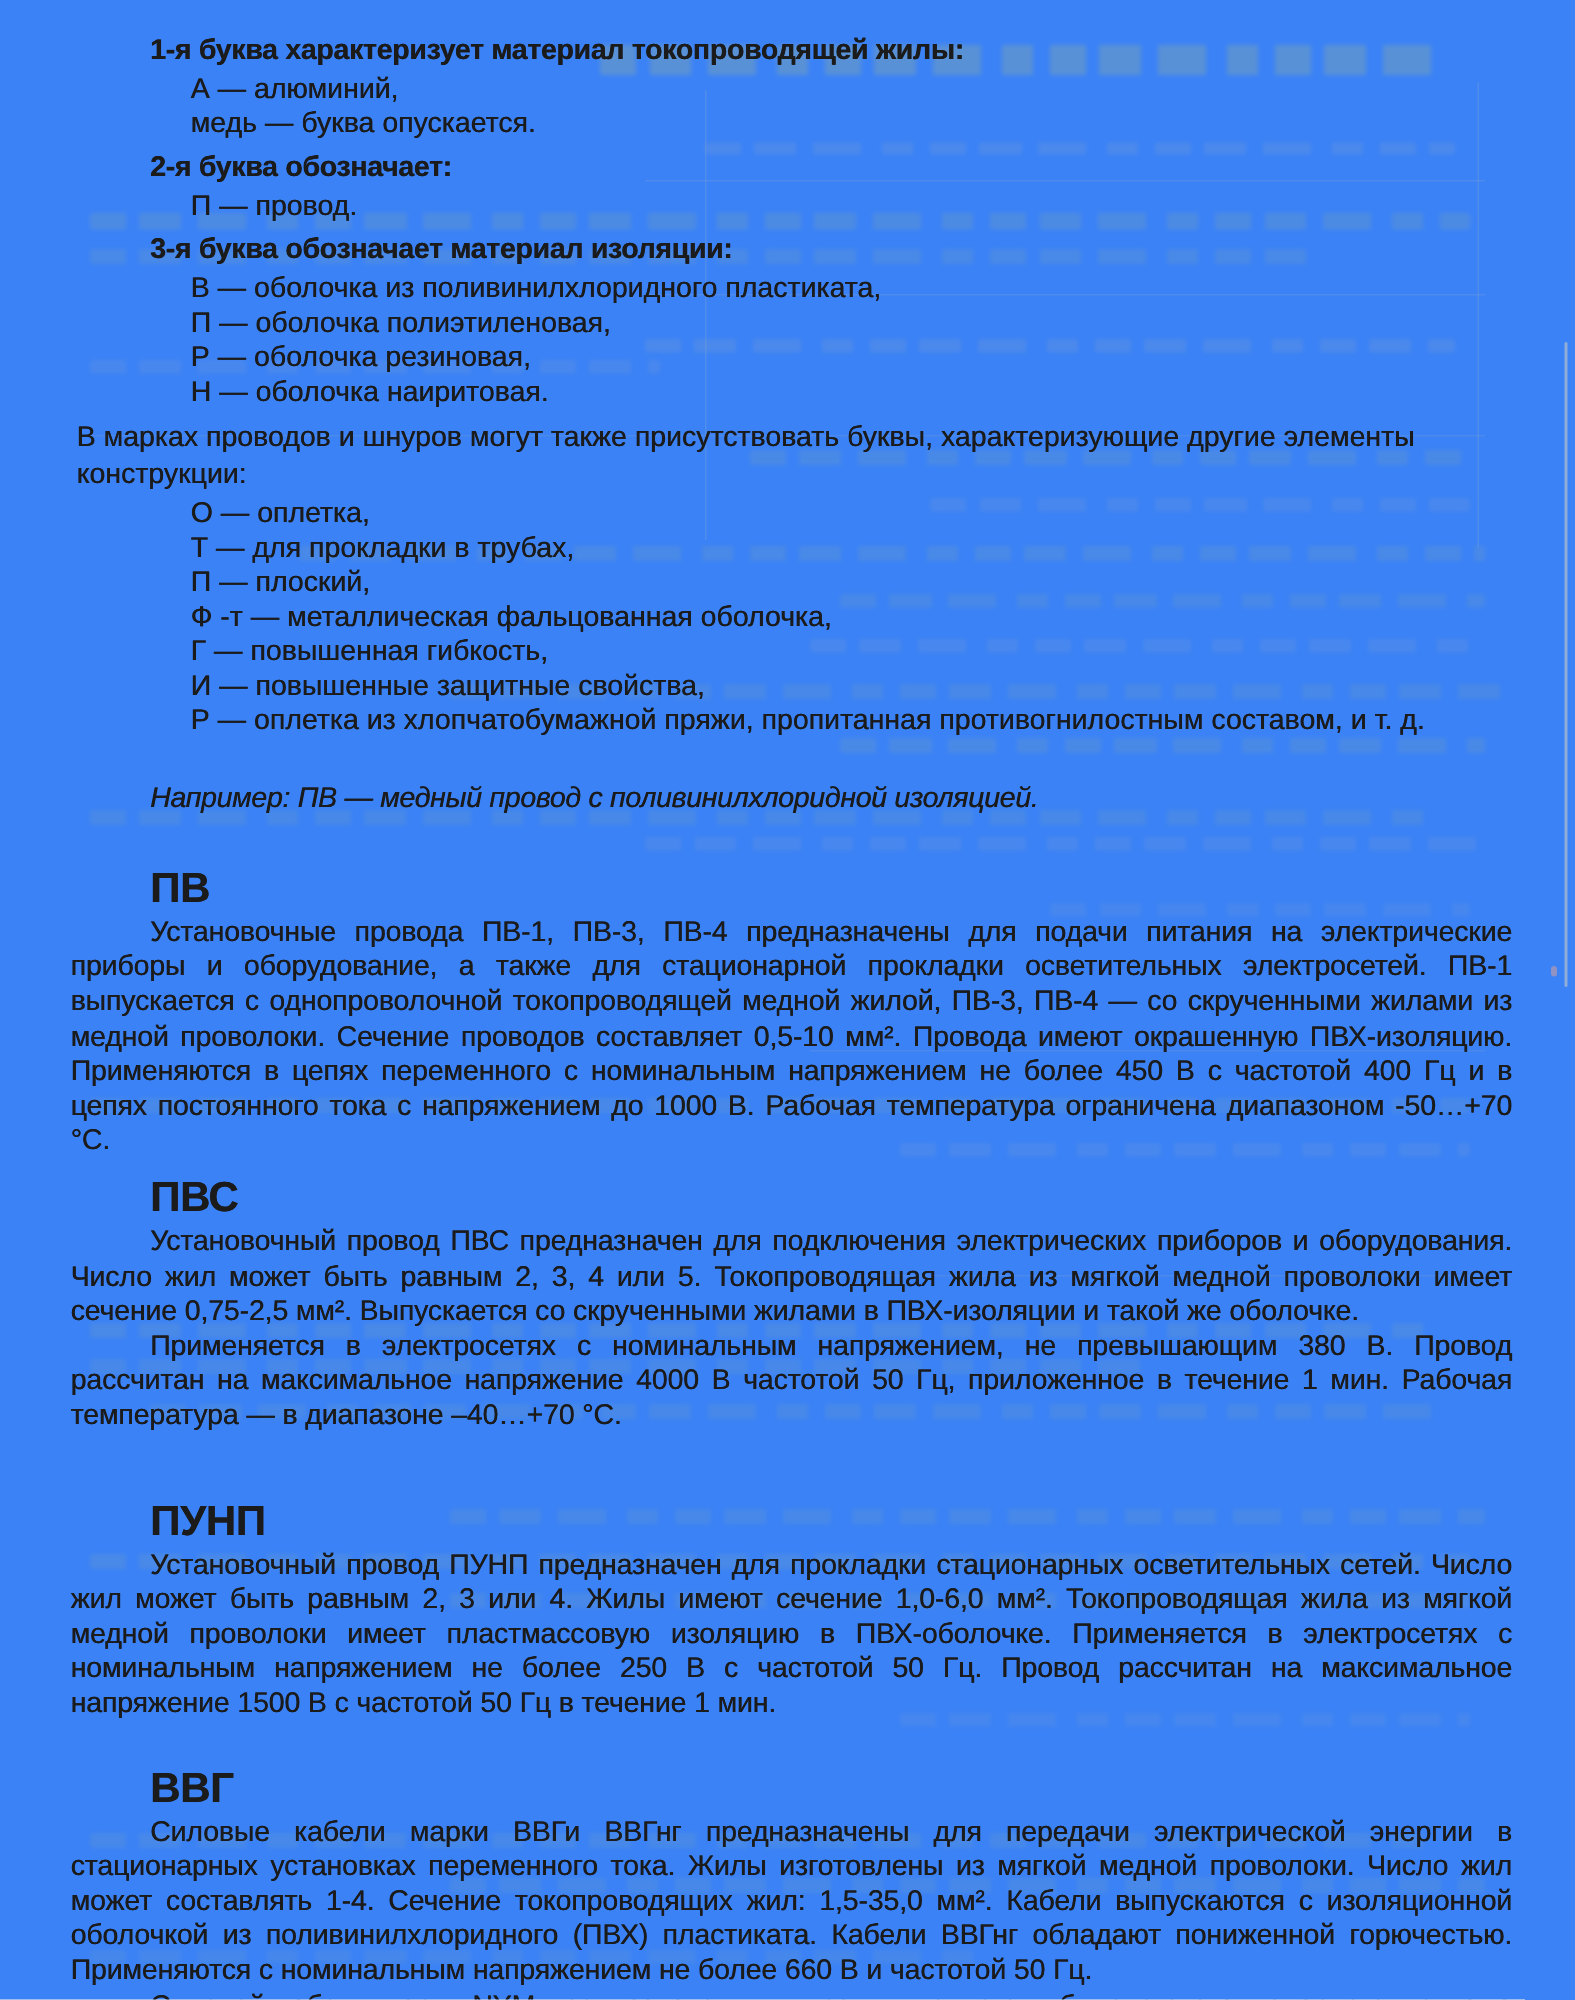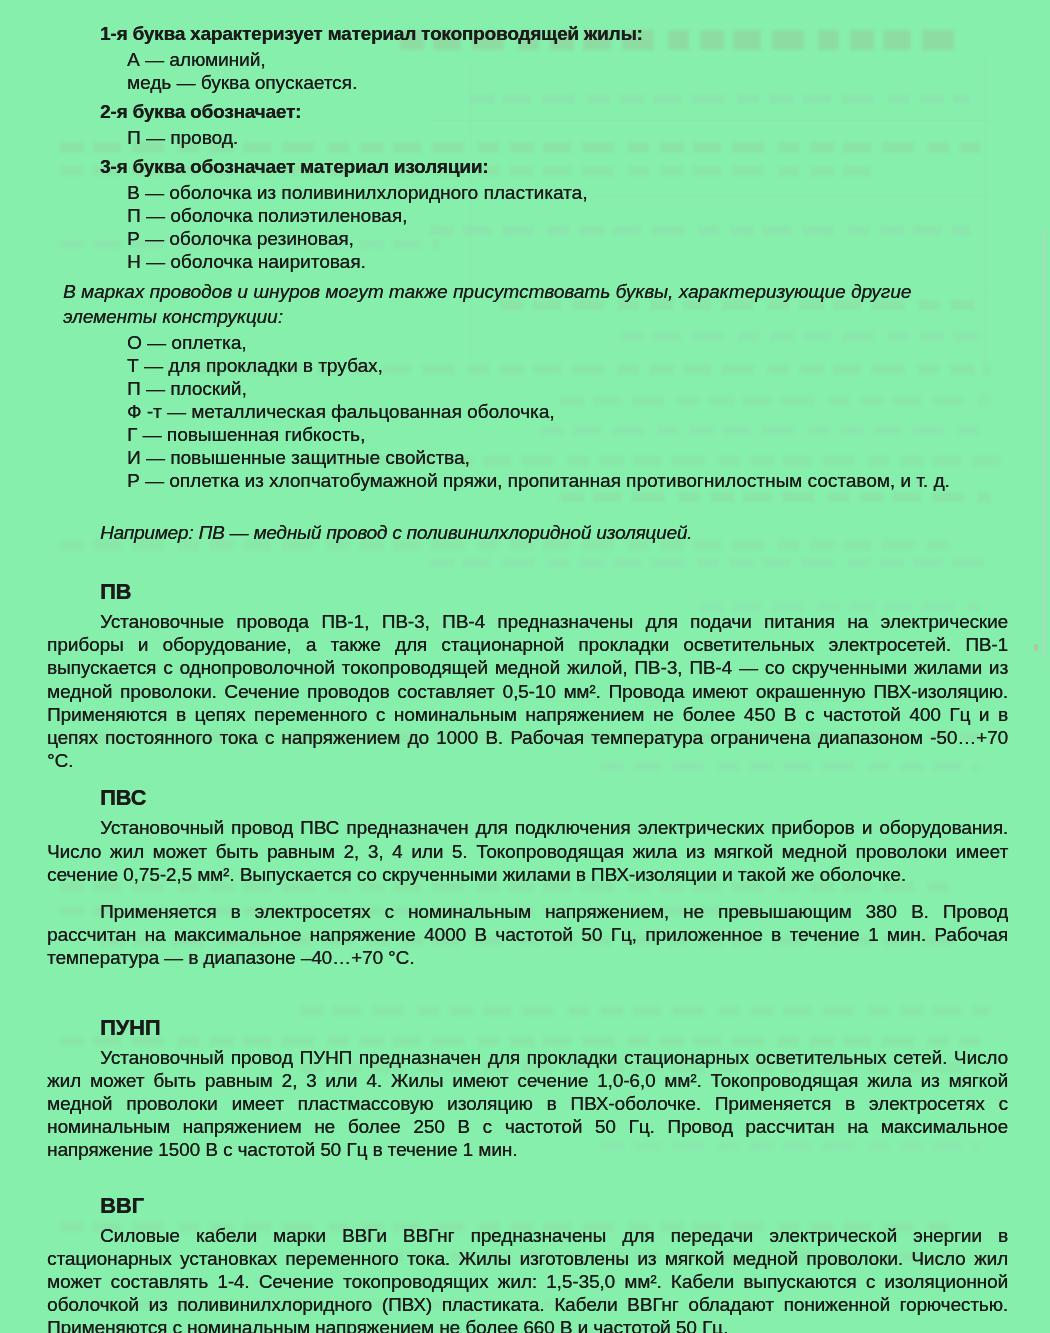--- a/index.html
+++ b/index.html
@@ -1,21 +1,21 @@
 <!DOCTYPE html>
 <html lang="ru"><head>
 <meta charset="utf-8">
 <style>
   * { margin: 0; padding: 0; box-sizing: border-box; }
   html, body { background: #e9e9e7; }
   .scan-page {
     position: relative;
     width: 1050px;
     height: 1333px;
-    background: #86efac;
+    background: #3b82f6;
     overflow: hidden;
     font-family: "Liberation Sans", sans-serif;
     color: #1b1b1b;
   }
   
   .bleed-layer { position: absolute; inset: 0; z-index: 0; }
   .blob {
     position: absolute;
     height: 11px;
     border-radius: 2px;
@@ -51,21 +51,21 @@
   .rule-item.first { margin-top: 2px; }
   .intro-para { margin-top: 6px; line-height: 25px; }
   .example {
     font-style: italic;
     margin-top: 29px;
     letter-spacing: -0.2px;
   }
   .section { margin-top: 0; }
   .section-title {
     font-weight: bold;
-    font-size: 22px;
+    font-size: 28px;
     line-height: 24px;
     margin-left: 53px;
     letter-spacing: -0.2px;
   }
   .section-title.st-pv   { margin-top: 36px; }
   .section-title.st-pvs  { margin-top: 14px; }
   .section-title.st-punp { margin-top: 46px; }
   .section-title.st-vvg  { margin-top: 32px; }
   .para {
     text-align: justify;
@@ -135,21 +135,21 @@
       <div class="rule-heading">2-я буква обозначает:</div>
       <div class="rule-item first">П — провод.</div>
 
       <div class="rule-heading">3-я буква обозначает материал изоляции:</div>
       <div class="rule-item first">В — оболочка из поливинилхлоридного пластиката,</div>
       <div class="rule-item">П — оболочка полиэтиленовая,</div>
       <div class="rule-item">Р — оболочка резиновая,</div>
       <div class="rule-item">Н — оболочка наиритовая.</div>
     </div>
 
-    <div class="intro-para" style="margin-left:16px;font-style:italic;">
+    <div class="intro-para" style="margin-left:4px;">
       <span>В марках проводов и шнуров могут также присутствовать буквы, характеризующие другие элементы конструкции:</span>
     </div>
 
     <div class="intro">
       <div class="rule-item first">О — оплетка,</div>
       <div class="rule-item">Т — для прокладки в трубах,</div>
       <div class="rule-item">П — плоский,</div>
       <div class="rule-item">Ф -т — металлическая фальцованная оболочка,</div>
       <div class="rule-item">Г — повышенная гибкость,</div>
       <div class="rule-item">И — повышенные защитные свойства,</div>
@@ -158,21 +158,21 @@
     </div>
 
     <div class="section">
       <div class="section-title st-pv">ПВ</div>
       <div class="para">Установочные провода ПВ-1, ПВ-3, ПВ-4 предназначены для подачи питания на электрические приборы и оборудование, а также для стационарной прокладки осветительных электросетей. ПВ-1 выпускается с однопроволочной токопроводящей медной жилой, ПВ-3, ПВ-4 — со скрученными жилами из медной проволоки. Сечение проводов составляет 0,5-10 мм². Провода имеют окрашенную ПВХ-изоляцию. Применяются в цепях переменного с номинальным напряжением не более 450 В с частотой 400 Гц и в цепях постоянного тока с напряжением до 1000 В. Рабочая температура ограничена диапазоном -50…+70 °С.</div>
     </div>
 
     <div class="section">
       <div class="section-title st-pvs">ПВС</div>
       <div class="para">Установочный провод ПВС предназначен для подключения электрических приборов и оборудования. Число жил может быть равным 2, 3, 4 или 5. Токопроводящая жила из мягкой медной проволоки имеет сечение 0,75-2,5 мм². Выпускается со скрученными жилами в ПВХ-изоляции и такой же оболочке.</div>
-      <div class="para" style="margin-top:14px;">Применяется в электросетях с номинальным напряжением, не превышающим 380 В. Провод рассчитан на максимальное напряжение 4000 В частотой 50 Гц, приложенное в течение 1 мин. Рабочая температура — в диапазоне –40…+70 °С.</div>
+      <div class="para" style="margin-top:0;">Применяется в электросетях с номинальным напряжением, не превышающим 380 В. Провод рассчитан на максимальное напряжение 4000 В частотой 50 Гц, приложенное в течение 1 мин. Рабочая температура — в диапазоне –40…+70 °С.</div>
     </div>
 
     <div class="section">
       <div class="section-title st-punp">ПУНП</div>
       <div class="para">Установочный провод ПУНП предназначен для прокладки стационарных осветительных сетей. Число жил может быть равным 2, 3 или 4. Жилы имеют сечение 1,0-6,0 мм². Токопроводящая жила из мягкой медной проволоки имеет пластмассовую изоляцию в ПВХ-оболочке. Применяется в электросетях с номинальным напряжением не более 250 В с частотой 50 Гц. Провод рассчитан на максимальное напряжение 1500 В с частотой 50 Гц в течение 1 мин.</div>
     </div>
 
     <div class="section">
       <div class="section-title st-vvg">ВВГ</div>
       <div class="para">Силовые кабели марки ВВГи ВВГнг предназначены для передачи электрической энергии в стационарных установках переменного тока. Жилы изготовлены из мягкой медной проволоки. Число жил может составлять 1-4. Сечение токопроводящих жил: 1,5-35,0 мм². Кабели выпускаются с изоляционной оболочкой из поливинилхлоридного (ПВХ) пластиката. Кабели ВВГнг обладают пониженной горючестью. Применяются с номинальным напряжением не более 660 В и частотой 50 Гц.</div>

